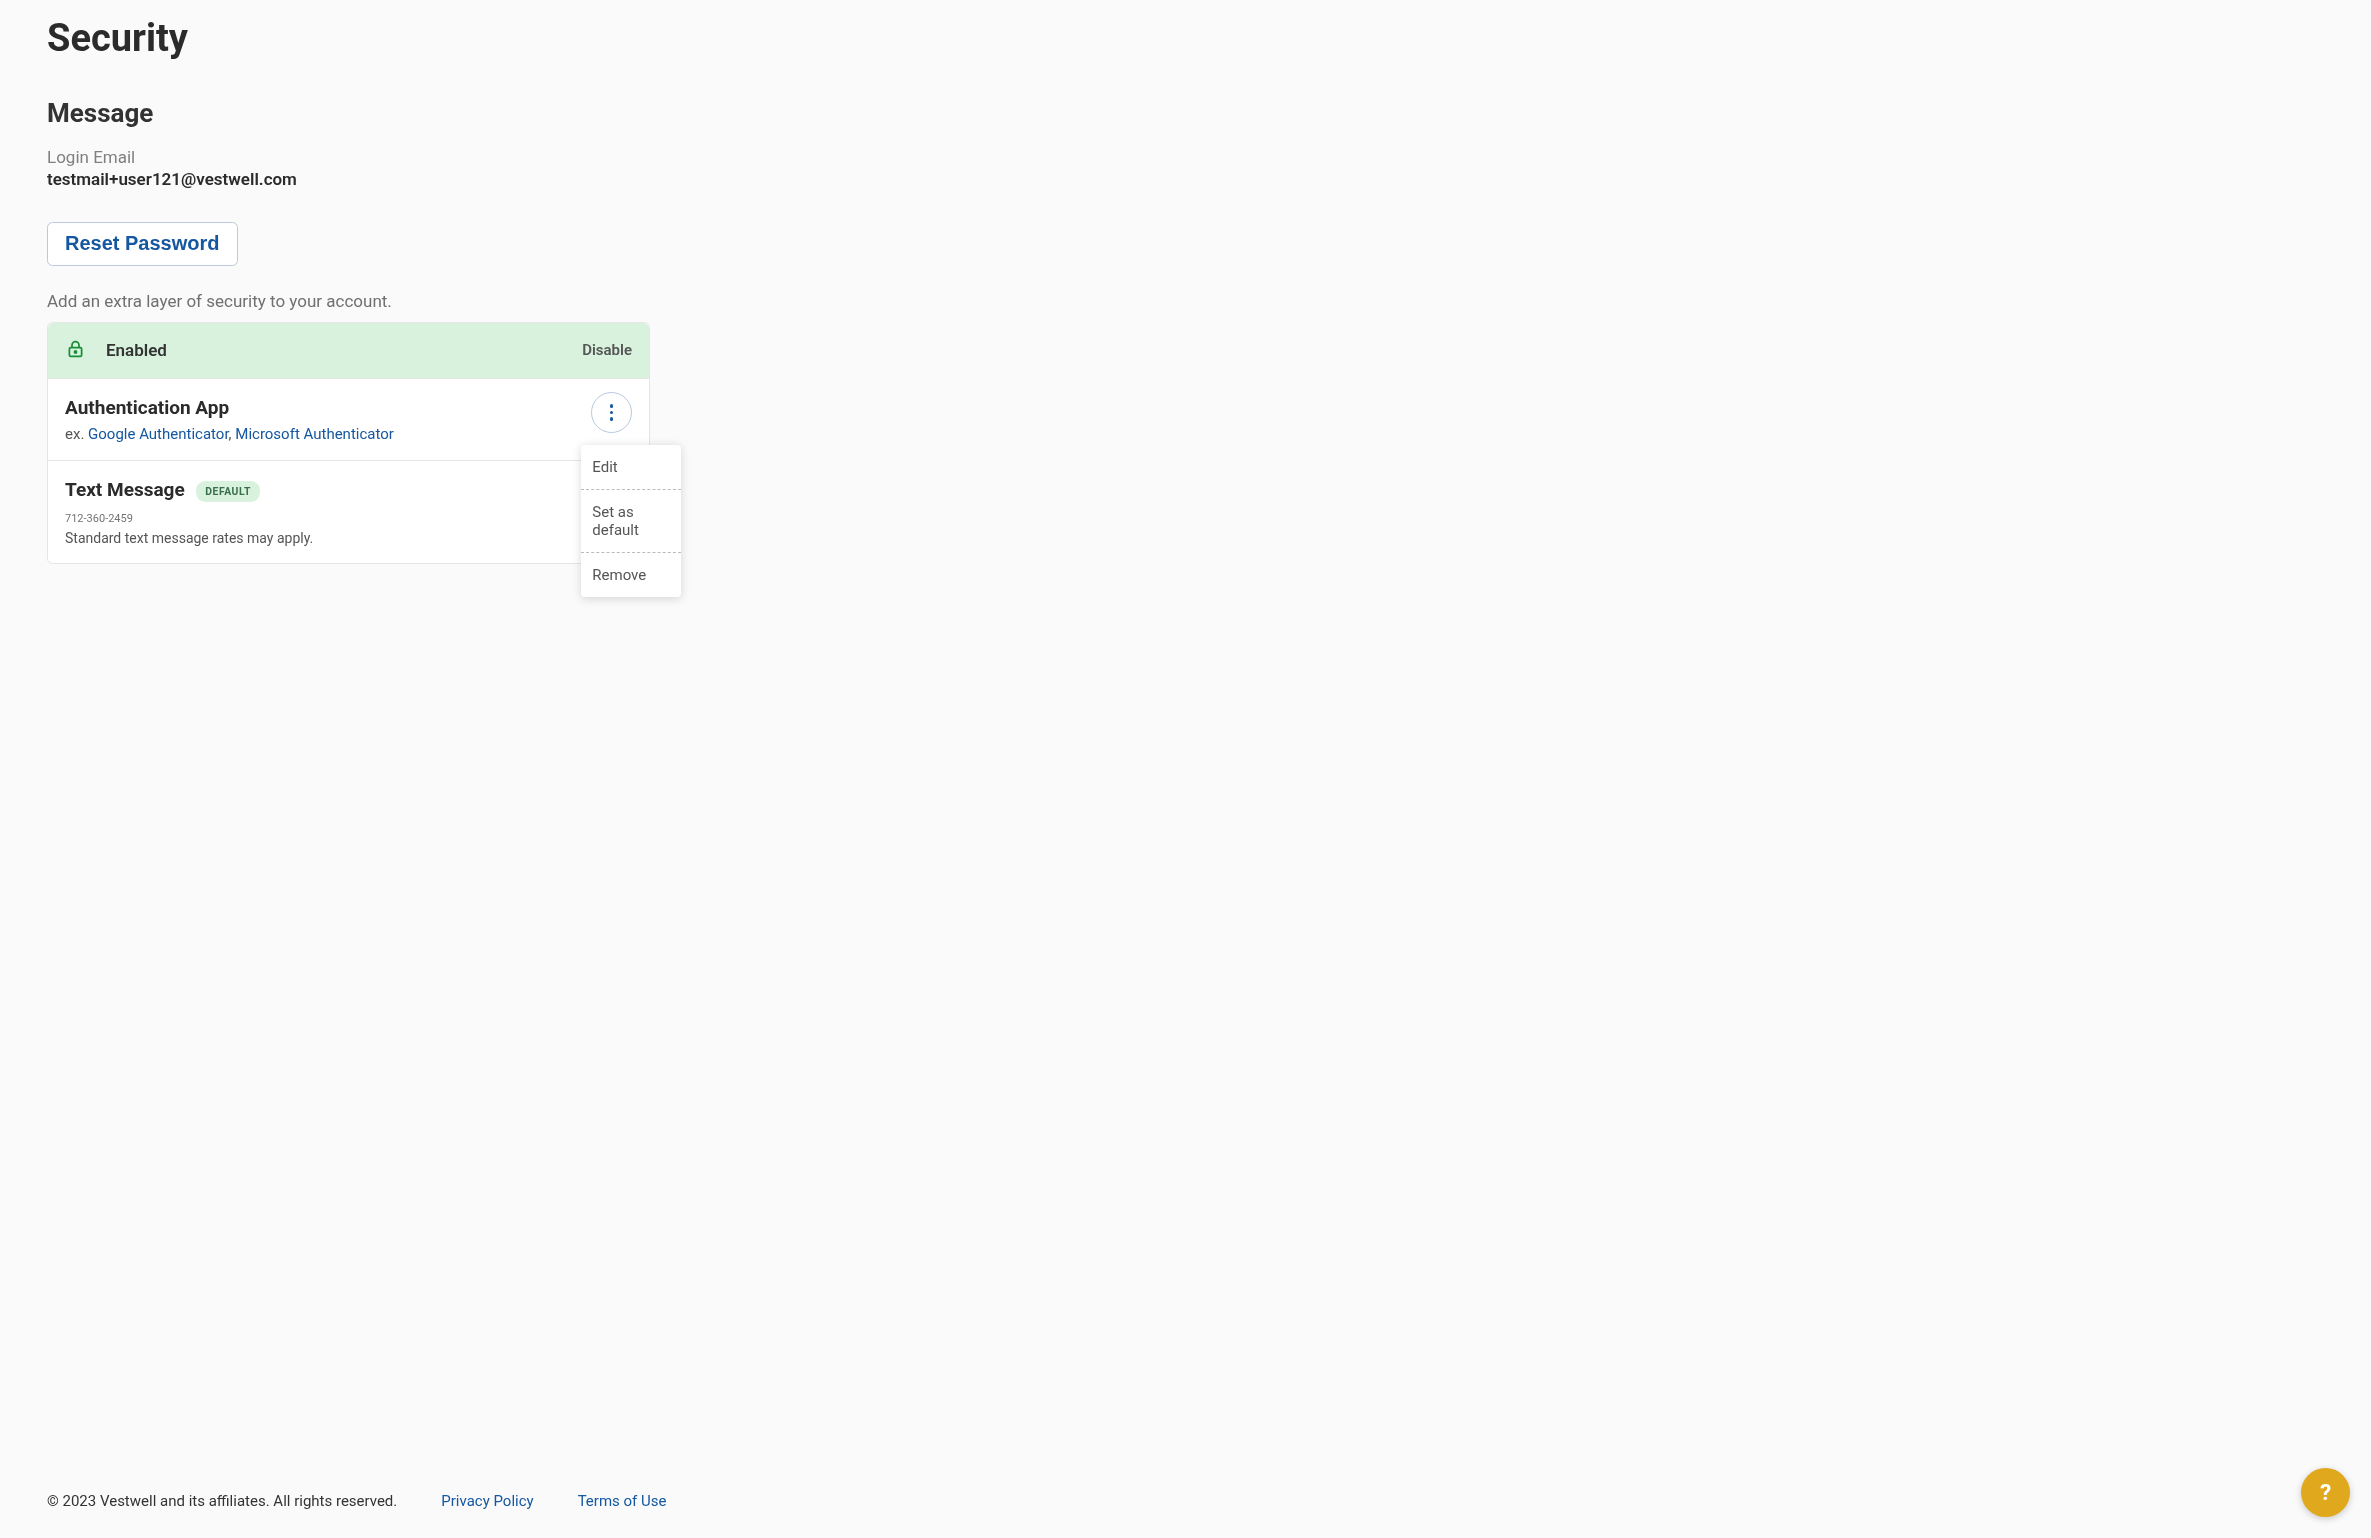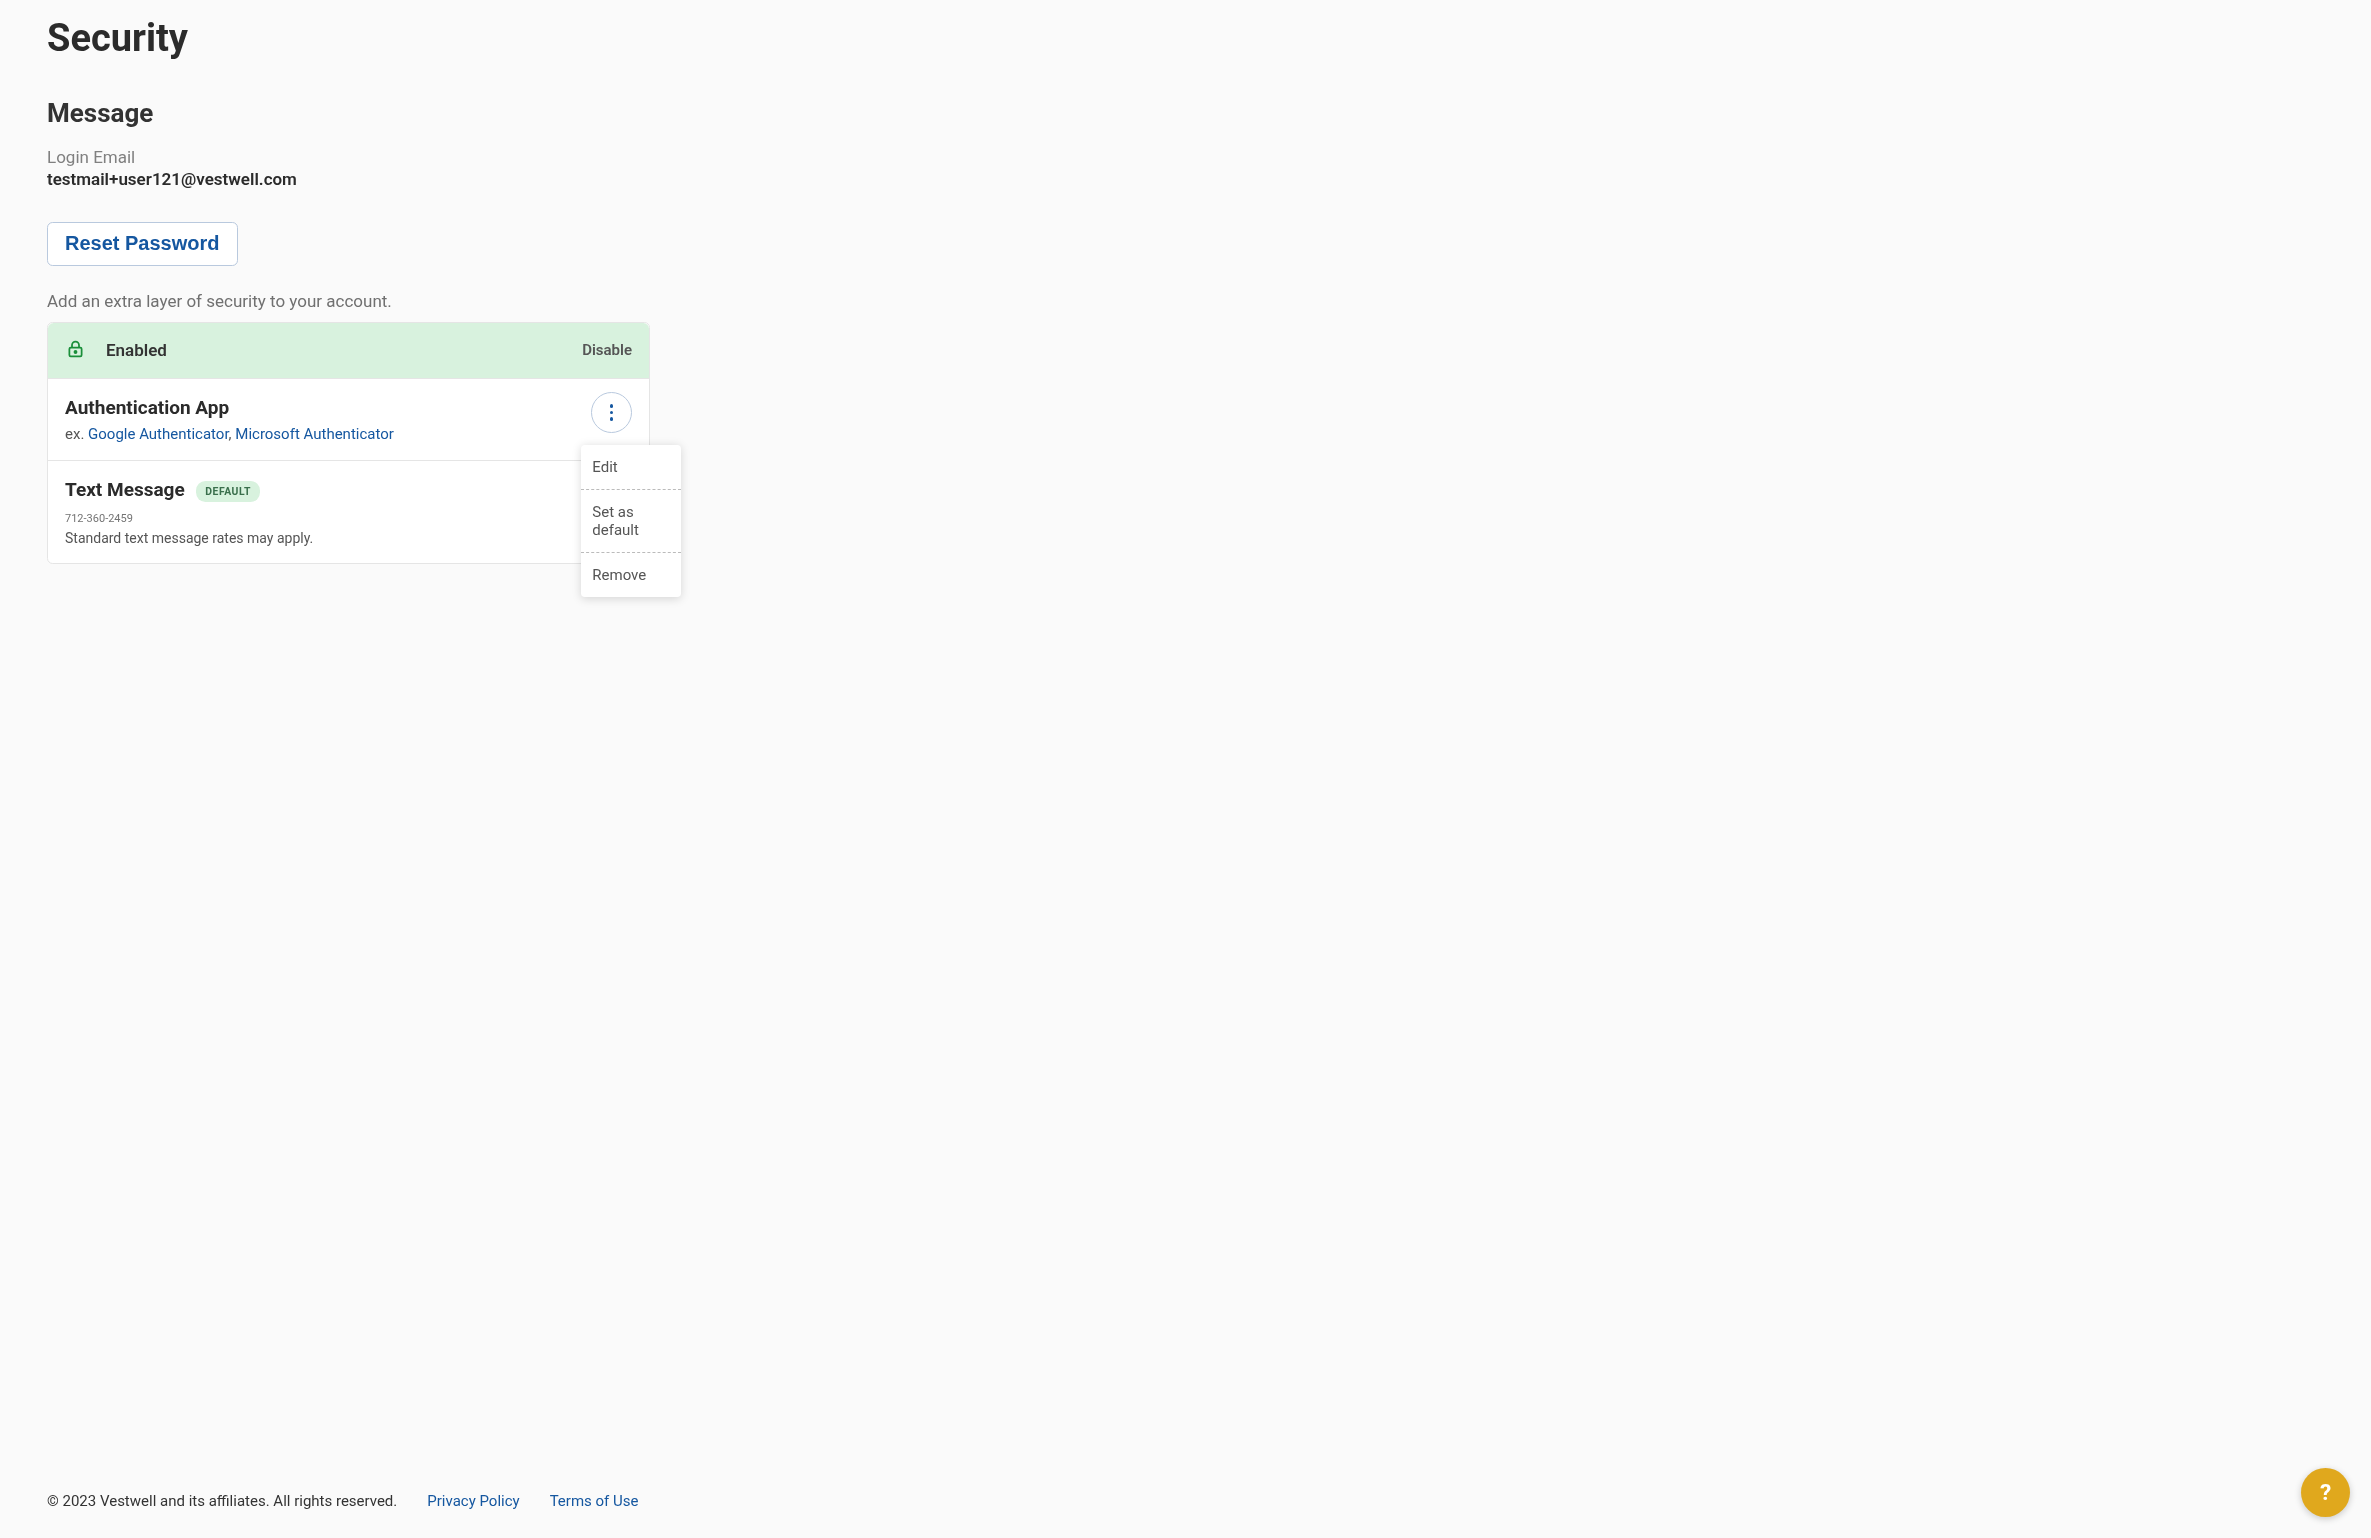--- a/index.html
+++ b/index.html
@@ -206,21 +206,21 @@
       border-bottom: none;
     }
     .footer {
       position: absolute;
       bottom: 0;
       left: 0;
       right: 0;
       padding: 19px 47px 28px 47px;
       display: flex;
       align-items: center;
-      gap: 30px;
+      gap: 44px;
       font-size: 15px;
     }
     .footer-copyright {
       color: #333;
     }
     .footer-link {
       color: #1557a0;
       cursor: pointer;
     }
     .help-fab {

